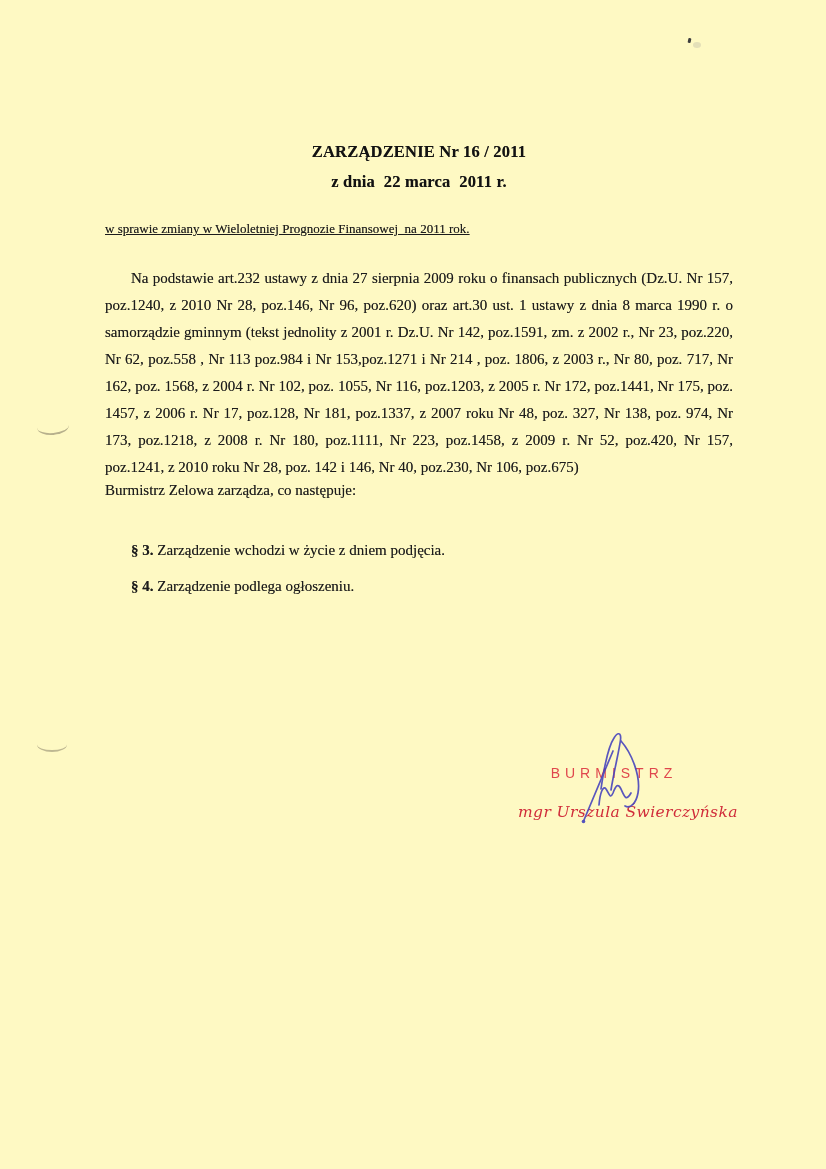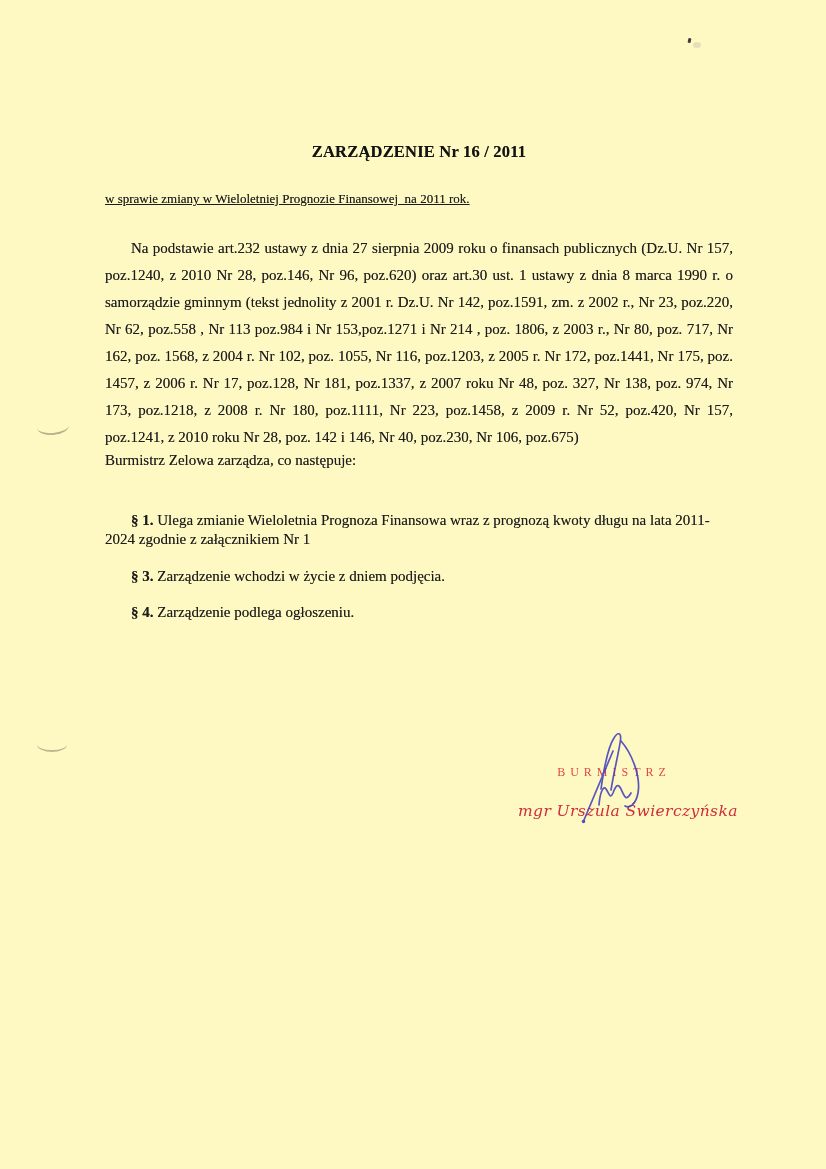--- a/index.html
+++ b/index.html
@@ -28,21 +28,21 @@
   .sections { margin-top:40px; }
   .section {
     margin:0 0 17px 0; font-size:15px; line-height:19.5px; text-indent:26px;
   }
   .sec-num { font-weight:bold; }
   .stamp {
     position:absolute; left:518px; top:765px; width:192px;
     text-align:center; pointer-events:none;
   }
   .stamp-role {
-    font-family:Liberation Serif, serif; font-size:12px;
+    font-family:Liberation Sans, sans-serif; font-size:14px;
     letter-spacing:5px; color:#dd3843; opacity:0.92;
   }
   .stamp-name {
     margin-top:22px; font-family:"DejaVu Serif", serif; font-style:italic;
     font-size:15.5px; letter-spacing:0.4px; color:#d02c3a; white-space:nowrap;
   }
   .signature-svg {
     position:absolute; left:0; top:0; width:826px; height:1169px;
     pointer-events:none;
   }
@@ -70,28 +70,28 @@
 
 <div class="page">
 
   <div class="artifact arc-1"></div>
   <div class="artifact arc-2"></div>
   <div class="artifact speck"></div>
   <div class="artifact speck-faint"></div>
 
   <div class="doc">
     <div class="heading">ZARZĄDZENIE Nr 16 / 2011</div>
+    <div class="heading">z dnia  22 marca  2011 r.</div>
 
     <p class="subject">w sprawie zmiany w Wieloletniej Prognozie Finansowej  na 2011 rok.</p>
 
     <p class="legal">Na podstawie art.232 ustawy z dnia 27 sierpnia 2009 roku o finansach publicznych (Dz.U. Nr 157, poz.1240, z 2010 Nr 28, poz.146, Nr 96, poz.620) oraz art.30 ust. 1 ustawy z dnia 8 marca 1990 r. o samorządzie gminnym (tekst jednolity z 2001 r. Dz.U. Nr 142, poz.1591, zm. z 2002 r., Nr 23, poz.220, Nr 62, poz.558 , Nr 113 poz.984 i Nr 153,poz.1271 i Nr 214 , poz. 1806, z 2003 r., Nr 80, poz. 717, Nr 162, poz. 1568, z 2004 r. Nr 102, poz. 1055, Nr 116, poz.1203, z 2005 r. Nr 172, poz.1441, Nr 175, poz. 1457, z 2006 r. Nr 17, poz.128, Nr 181, poz.1337, z 2007 roku Nr 48, poz. 327, Nr 138, poz. 974, Nr 173, poz.1218, z 2008 r. Nr 180, poz.1111, Nr 223, poz.1458, z 2009 r. Nr 52, poz.420, Nr 157, poz.1241, z 2010 roku Nr 28, poz. 142 i 146, Nr 40, poz.230, Nr 106, poz.675)</p>
     <p class="intro">Burmistrz Zelowa zarządza, co następuje:</p>
 
     <div class="sections">
-      <p class="section"><span class="sec-num">§ 1.</span> <span>Ulega zmianie Wieloletnia Prognoza Finansowa wraz z prognozą kwoty długu na lata 2011-2024 zgodnie z załącznikiem Nr 1</span></p>
       <p class="section"><span class="sec-num">§ 3.</span> <span>Zarządzenie wchodzi w życie z dniem podjęcia.</span></p>
       <p class="section"><span class="sec-num">§ 4.</span> <span>Zarządzenie podlega ogłoszeniu.</span></p>
     </div>
   </div>
 
   <div class="stamp">
     <div class="stamp-role">BURMISTRZ</div>
     <div class="stamp-name">mgr Urszula Świerczyńska</div>
   </div>
 

